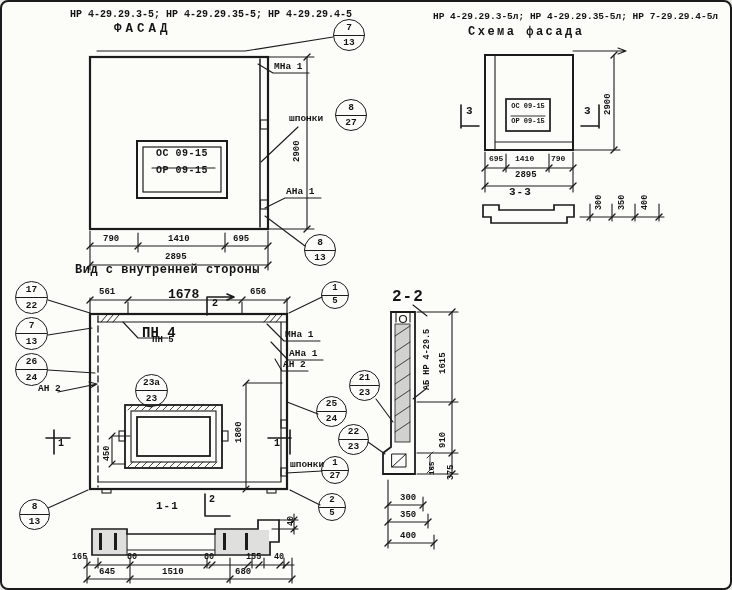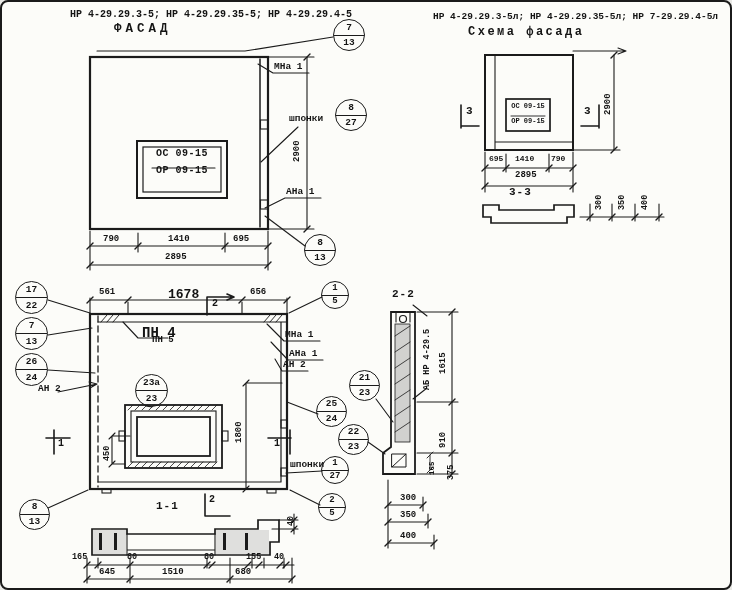--- a/index.html
+++ b/index.html
@@ -188,20 +188,21 @@
   <div class="t" style="left:513px;top:153px;font-size:8px">1410</div>
   <div class="t" style="left:549px;top:153px;font-size:8px">790</div>
   <div class="t" style="left:513px;top:169px;font-size:9px">2895</div>
   <div class="t v" style="left:602px;top:113px;font-size:9px">2900</div>
 
   <div class="t" style="left:507px;top:185px;font-size:11px;letter-spacing:1px">3-3</div>
   <div class="t v" style="left:593px;top:208px;font-size:8.5px">300</div>
   <div class="t v" style="left:616px;top:208px;font-size:8.5px">350</div>
   <div class="t v" style="left:639px;top:208px;font-size:8.5px">400</div>
 
+  <div class="t" style="left:73px;top:262px;font-size:12px;letter-spacing:.5px">Вид с внутренней стороны</div>
   <div class="t" style="left:97px;top:286px;font-size:9px">561</div>
   <div class="t" style="left:166px;top:286px;font-size:13px">1678</div>
   <div class="t" style="left:248px;top:286px;font-size:9px">656</div>
   <div class="t" style="left:210px;top:297px;font-size:10px">2</div>
   <div class="t" style="left:56px;top:437px;font-size:10px">1</div>
   <div class="t" style="left:272px;top:437px;font-size:10px">1</div>
   <div class="t" style="left:36px;top:382px;font-size:9.5px">АН 2</div>
   <div class="t" style="left:140px;top:324px;font-size:14px">ПН 4</div>
   <div class="t" style="left:150px;top:334px;font-size:9px">ПН 5</div>
   <div class="t" style="left:283px;top:328px;font-size:9.5px">МНа 1</div>
@@ -261,21 +262,21 @@
   <div class="t" style="left:70px;top:551px;font-size:8.5px">165</div>
   <div class="t" style="left:125px;top:551px;font-size:8.5px">80</div>
   <div class="t" style="left:202px;top:551px;font-size:8.5px">80</div>
   <div class="t" style="left:244px;top:551px;font-size:8.5px">155</div>
   <div class="t" style="left:272px;top:551px;font-size:8.5px">40</div>
   <div class="t" style="left:97px;top:566px;font-size:9px">645</div>
   <div class="t" style="left:160px;top:566px;font-size:9px">1510</div>
   <div class="t" style="left:233px;top:566px;font-size:9px">680</div>
   <div class="t v" style="left:285px;top:524px;font-size:8.5px">40</div>
 
-  <div class="t" style="left:390px;top:287px;font-size:11px;letter-spacing:1px">2-2</div>
+  <div class="t" style="left:390px;top:287px;font-size:16px;letter-spacing:1px">2-2</div>
   <div class="t v" style="left:421px;top:388px;font-size:8.5px">АБ НР 4-29.5</div>
   <div class="t v" style="left:437px;top:372px;font-size:9px">1615</div>
   <div class="t v" style="left:437px;top:446px;font-size:9px">910</div>
   <div class="t v" style="left:445px;top:478px;font-size:8.5px">375</div>
   <div class="t v" style="left:427px;top:473px;font-size:7.5px">165</div>
   <div class="t" style="left:398px;top:492px;font-size:9px">300</div>
   <div class="t" style="left:398px;top:509px;font-size:9px">350</div>
   <div class="t" style="left:398px;top:530px;font-size:9px">400</div>
 
 </div>

